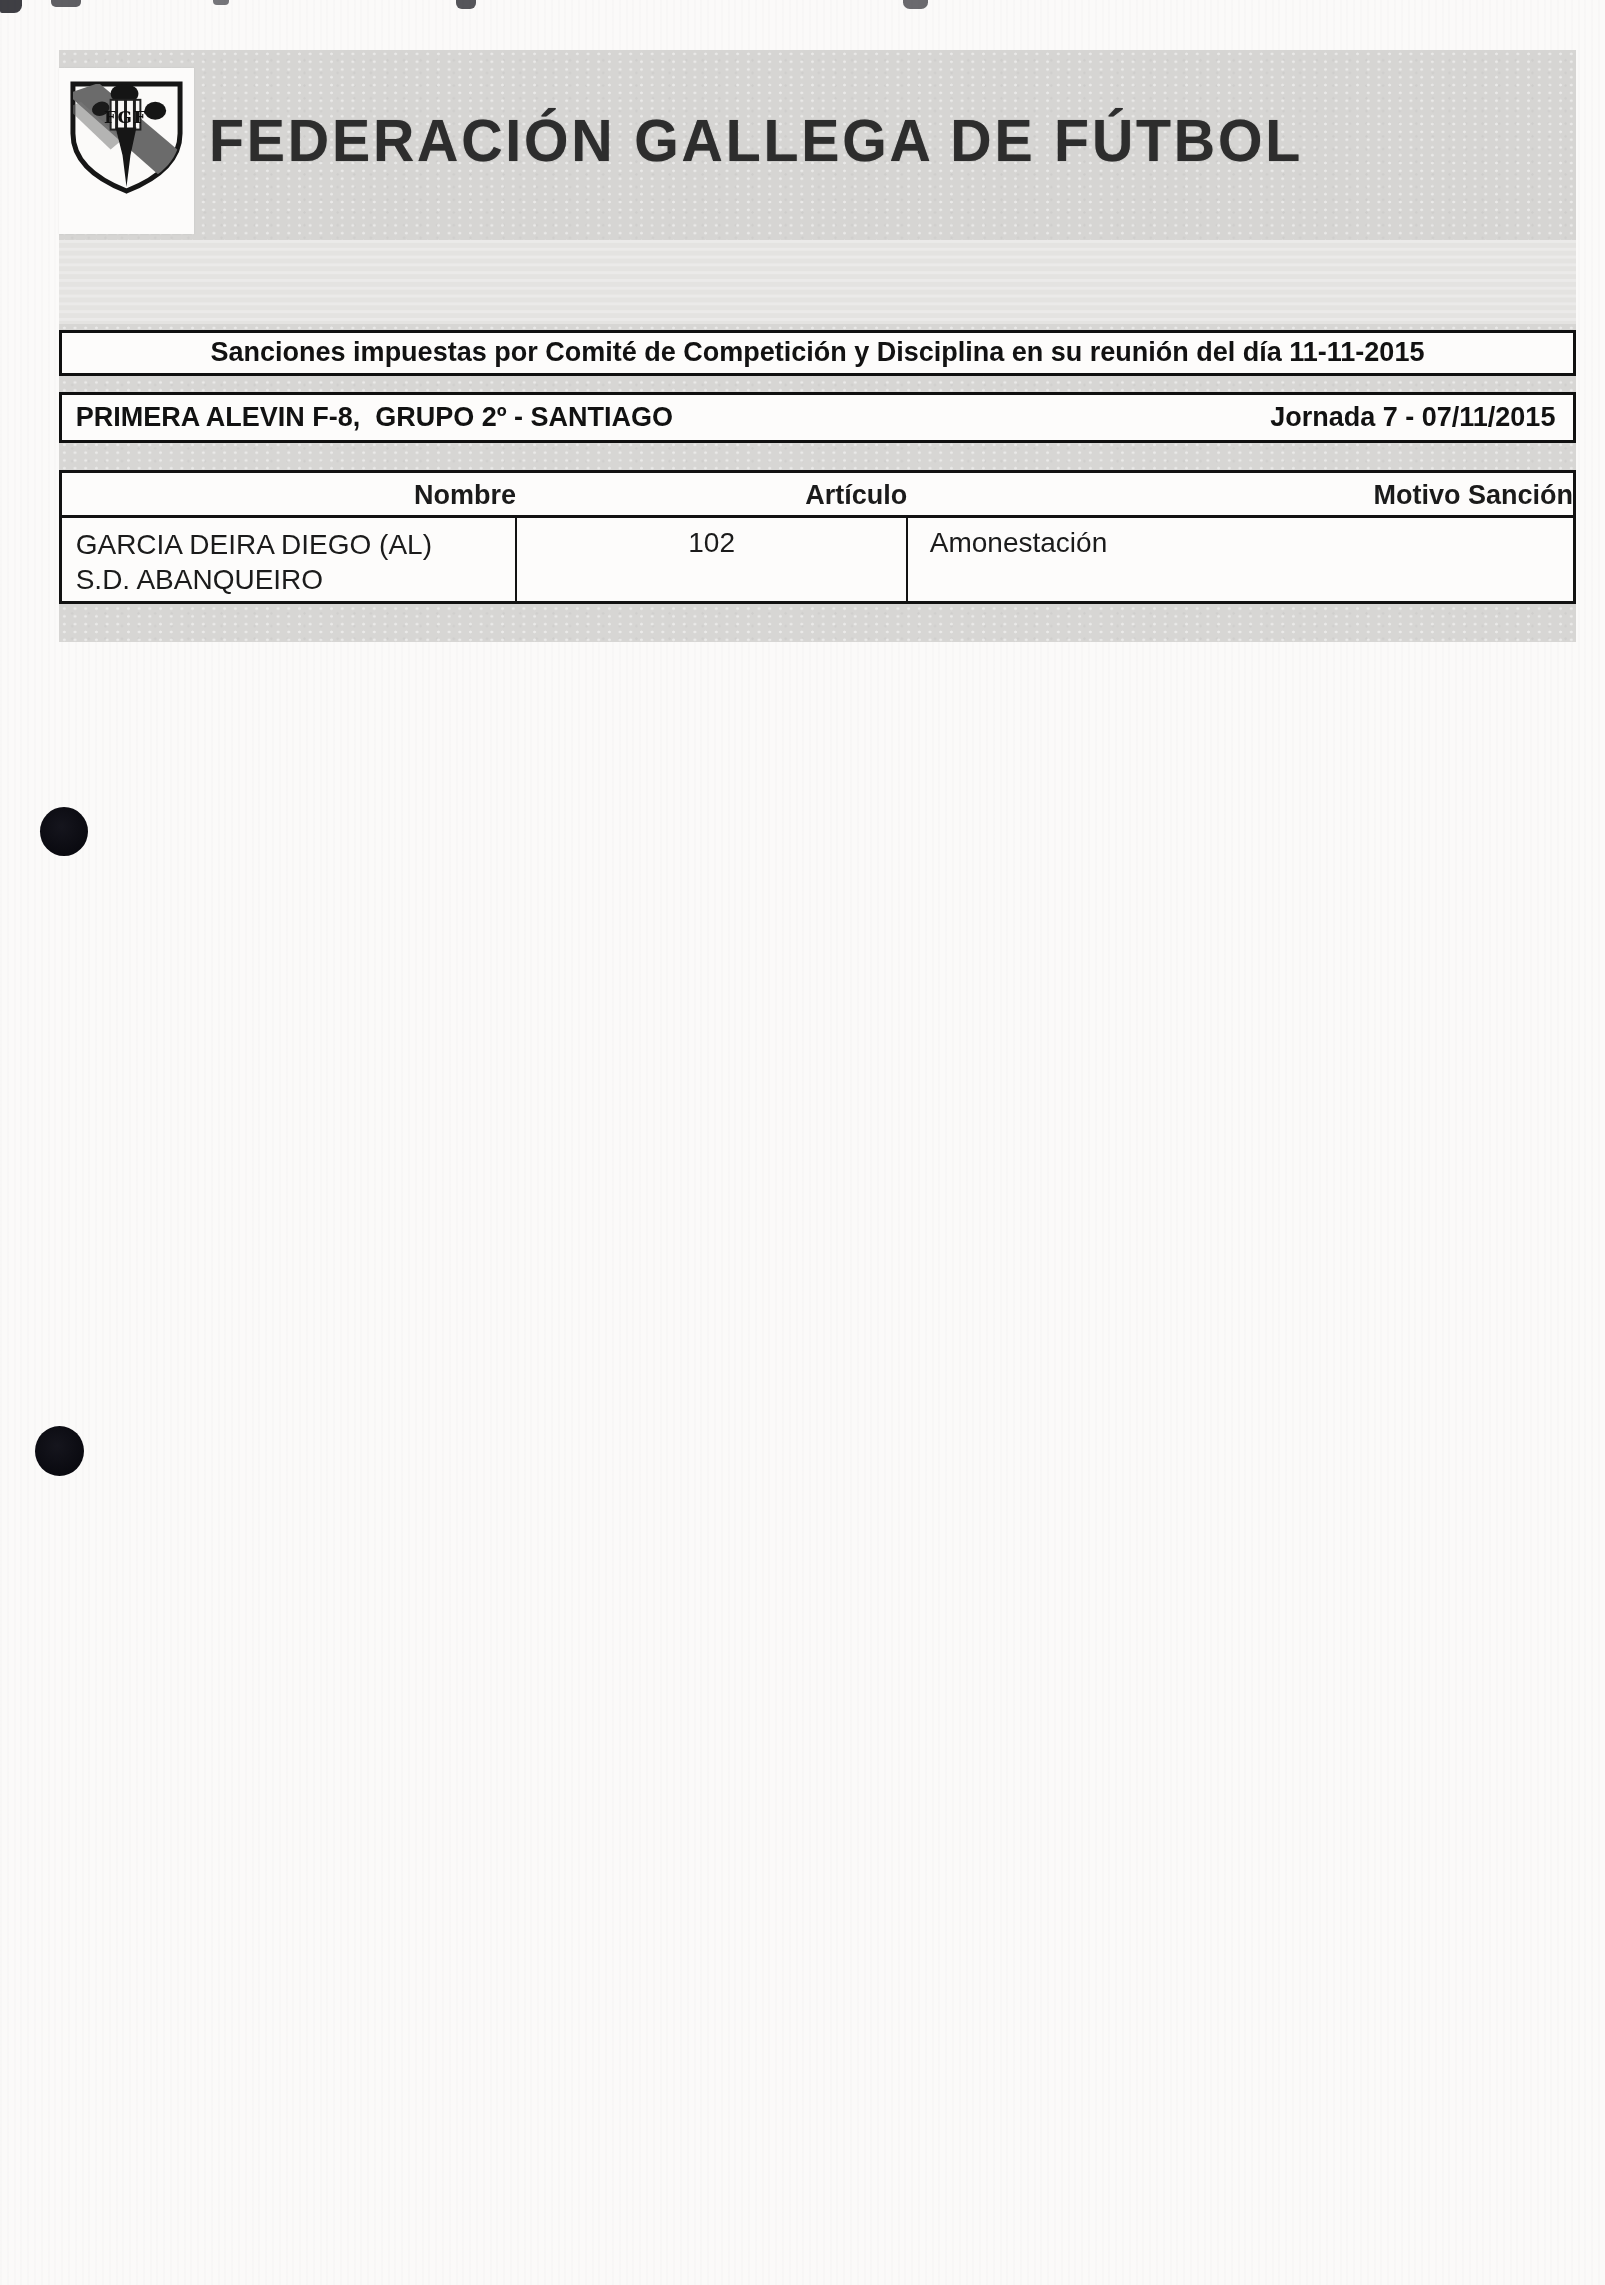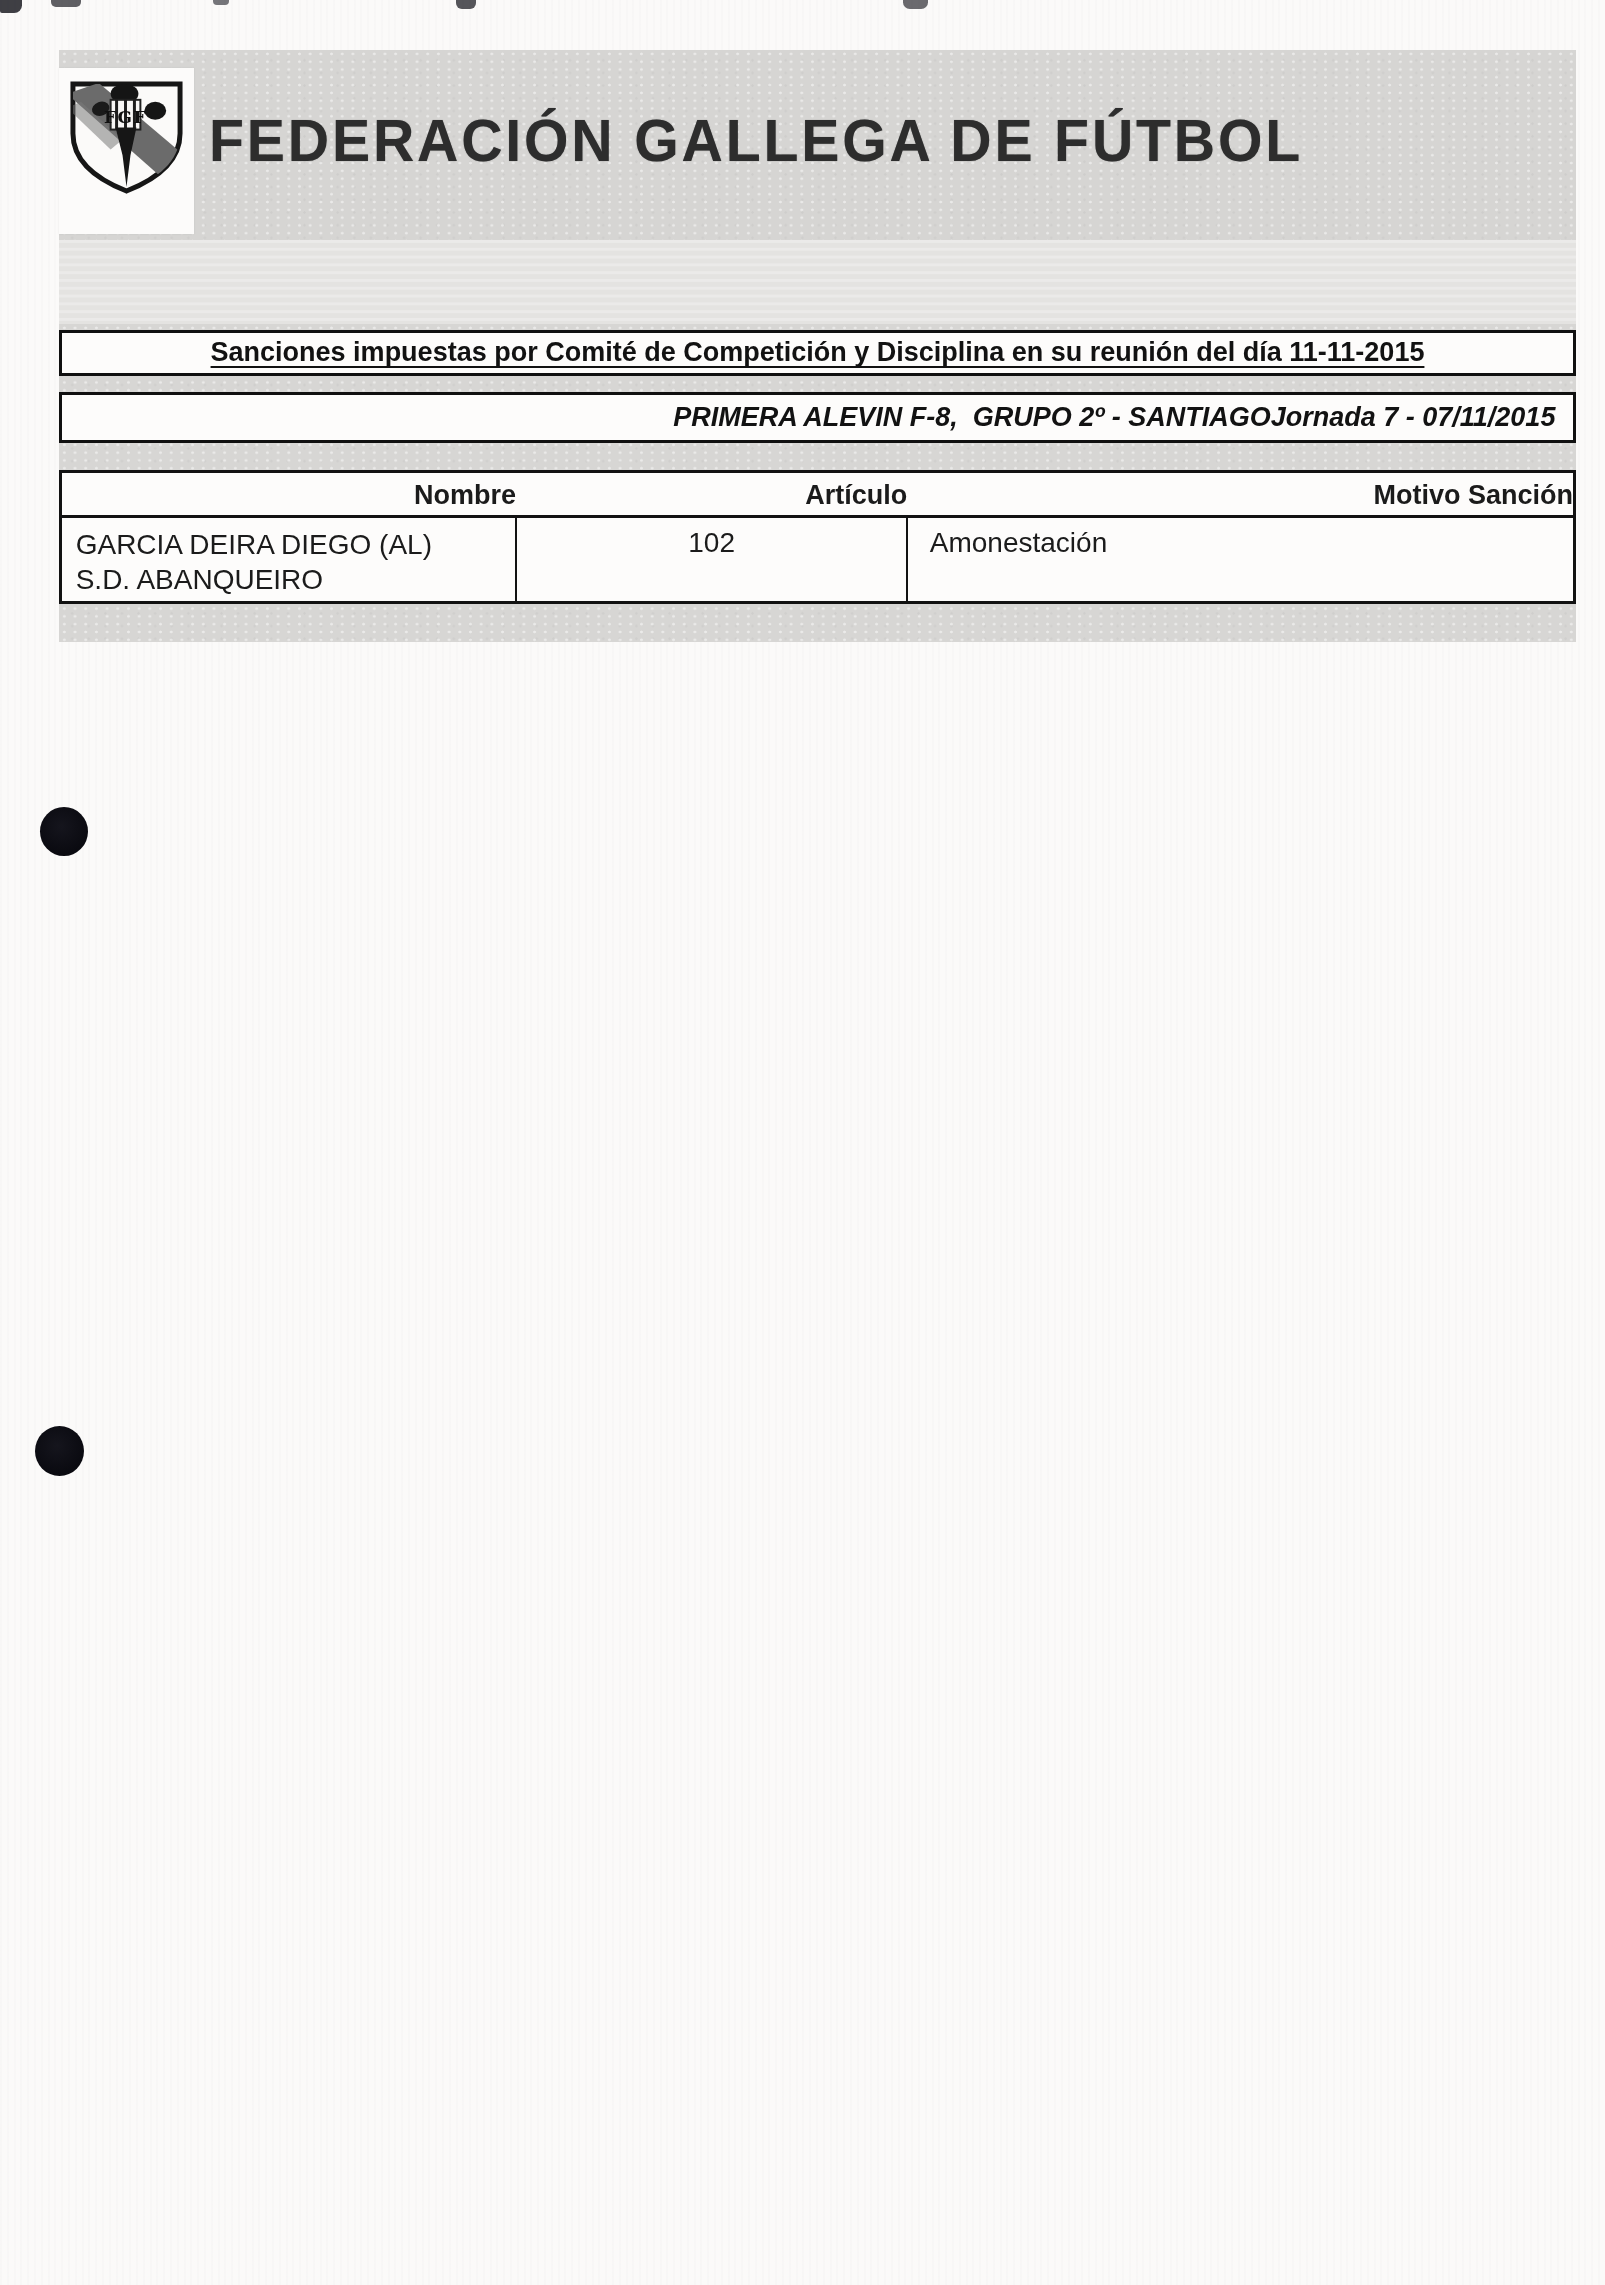--- a/index.html
+++ b/index.html
@@ -77,27 +77,26 @@
 
   .bar {
     position: absolute; left: 0; right: 0;
     background: #fdfcfb;
     border: 3.9px solid #101010;
     display: flex; align-items: center;
     font-size: 27px; font-weight: bold; color: #121212;
   }
   .bar-sanctions { top: 5.9px; height: 46px; justify-content: center; }
   .bar-sanctions span {
-    text-decoration: underline;
     text-decoration-thickness: 2.4px;
     text-underline-offset: 4.9px;
     white-space: pre;
   }
-  .bar-competition { top: 68px; height: 51px; justify-content: flex-end;
-    padding: 0 17.6px 0 13.7px; font-style: italic; }
+  .bar-competition { top: 68px; height: 51px; justify-content: space-between;
+    padding: 0 17.6px 0 13.7px; }
   .bar-competition .comp-name { white-space: pre; }
   .bar-competition .jornada   { white-space: pre; }
 
   .sanctions-table {
     position: absolute; left: 0; top: 146px;
     width: 1517px;
     border-collapse: collapse;
     table-layout: fixed;
     background: #fdfcfb;
     border: 3.9px solid #121212;

